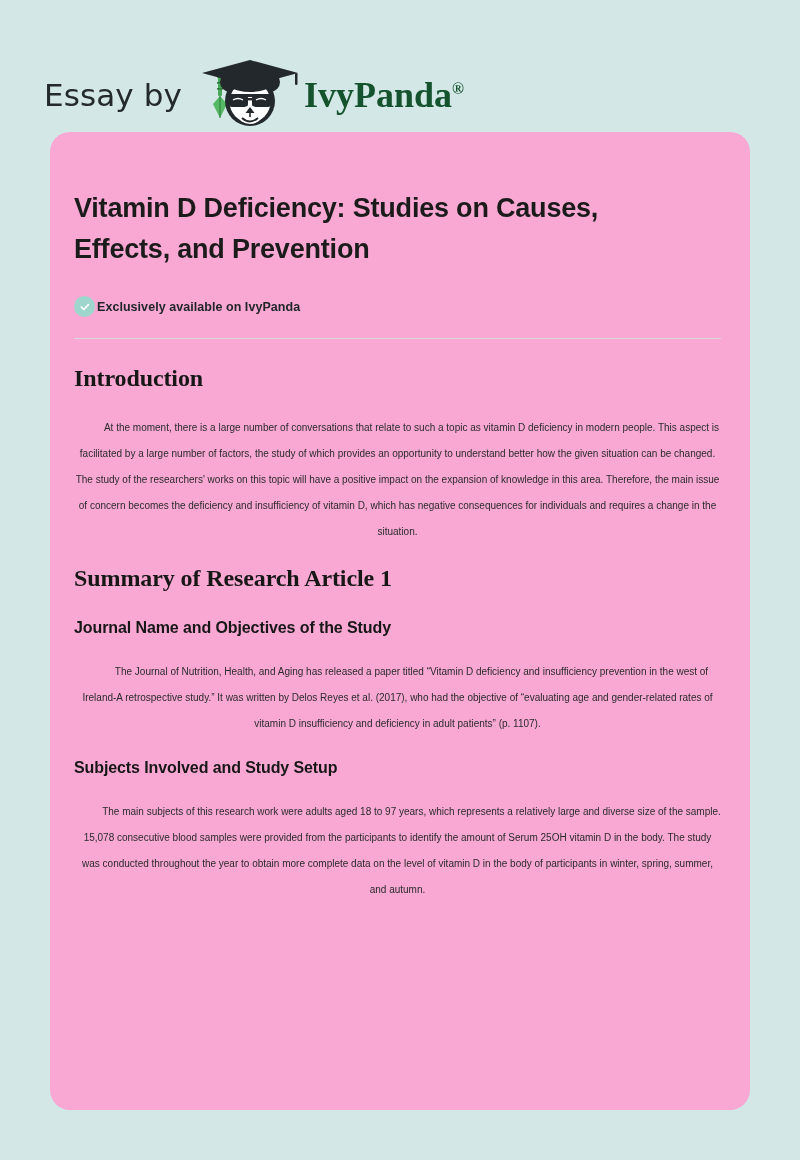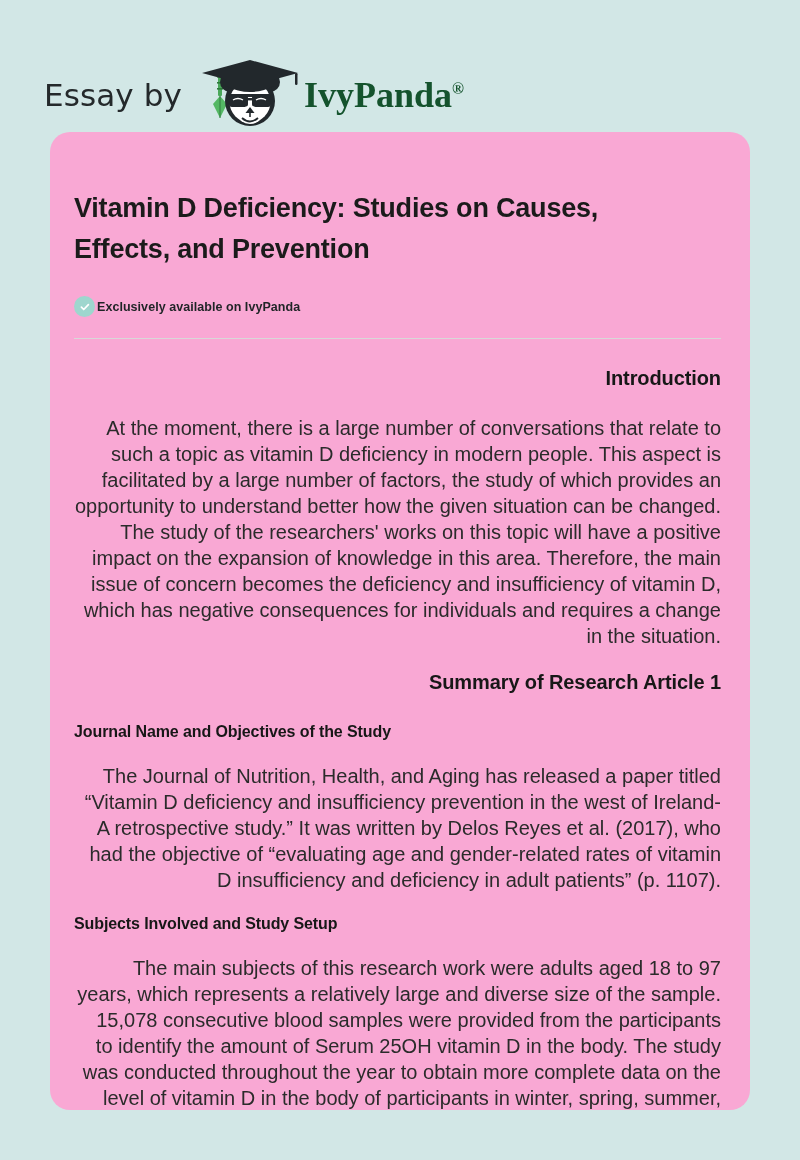--- a/index.html
+++ b/index.html
@@ -112,50 +112,49 @@
   }
 
   .rule {
     height: 1px;
     background: #d8d8d8;
     border: 0;
     margin: 0 0 24px 0;
   }
 
   h2.section-h {
-    font-family: Liberation Sans, sans-serif;
-    font-size: 20px;
+    font-family: Liberation Serif, serif;
+    font-size: 24px;
     font-weight: bold;
     color: #171717;
     line-height: 30px;
     letter-spacing: -0.1px;
     margin: 0 0 22px 0;
-    text-align: right;
   }
   h2.section-h.spaced-top { margin-top: 14px; }
 
   h3.sub-h {
     font-family: "Liberation Sans", sans-serif;
     font-size: 16px;
     font-weight: bold;
     color: #171717;
     line-height: 26px;
     letter-spacing: -0.1px;
     margin: 0 0 18px 0;
   }
   h3.sub-h.spaced-top { margin-top: 12px; }
 
   p.body-para {
     font-family: "Liberation Sans", sans-serif;
-    font-size: 20px;
+    font-size: 10px;
     color: #2b2b2b;
     line-height: 26px;
     text-indent: 28px;
     margin: 0 0 18px 0;
-    text-align: right;
+    text-align: center;
   }
 </style>
 </head>
 <body>
 
 <div class="brand-bar">
   <span class="brand-essay-by">Essay by</span>
 
   <div class="brand-logo-wrap">
     <svg class="panda-mark" viewBox="0 0 102 70" aria-hidden="true">

